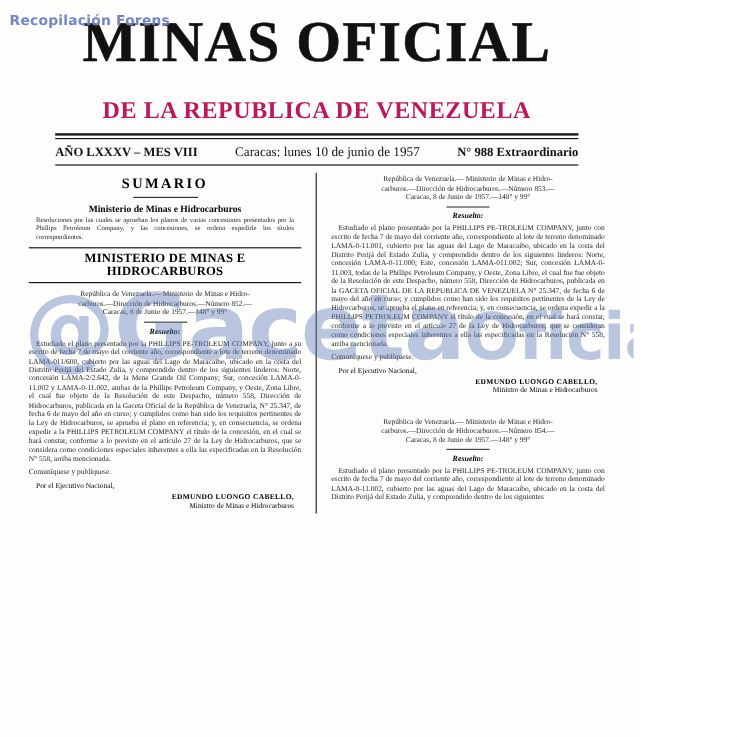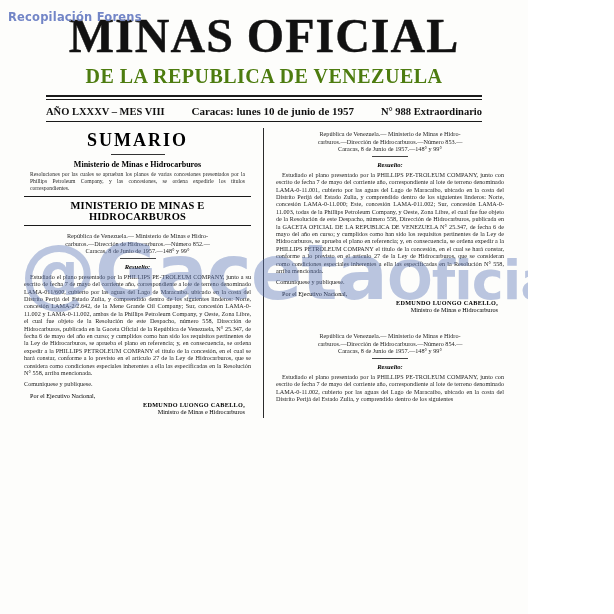--- a/index.html
+++ b/index.html
@@ -74,41 +74,41 @@
     margin: 6px 0 0 0;
     -webkit-text-stroke: 0.4px #111;
   }
   .gaceta-sub {
     text-align: center;
     font-family: "Liberation Serif", serif;
     font-weight: 700;
     font-size: 20px;
     line-height: 24px;
     letter-spacing: 0.5px;
-    color: #4d7c0f;
-    margin-top: 2px;
+    color: #be185d;
+    margin-top: 18px;
   }
   .rule-double {
     margin: 7px 46px 0 46px;
     border-top: 2px solid #1a1a1a;
     border-bottom: 1px solid #1a1a1a;
     height: 2px;
   }
   .issue-line {
     display: flex;
     justify-content: space-between;
     align-items: baseline;
     margin: 5px 46px 0 46px;
     font-size: 10.5px;
     font-weight: 700;
     color: #111;
   }
   .issue-line .mid {
     font-size: 11px;
-    font-weight: 700;
+    font-weight: 400;
   }
   .rule-thin {
     margin: 4px 46px 0 46px;
     border-top: 1.2px solid #1a1a1a;
   }
 
   
   .columns {
     position: relative;
     display: flex;
@@ -120,21 +120,21 @@
     padding: 0 12px;
     box-sizing: border-box;
   }
   .col.left {
     border-right: 1px solid #2b2b2b;
   }
 
   .sumario-head {
     text-align: center;
     font-weight: 700;
-    font-size: 18px;
+    font-size: 12px;
     letter-spacing: 2px;
     margin-top: 2px;
     margin-bottom: 3px;
   }
   .sumario-rule {
     width: 54px;
     margin: 0 auto 5px auto;
     border-top: 1px solid #333;
   }
   .center-small {

